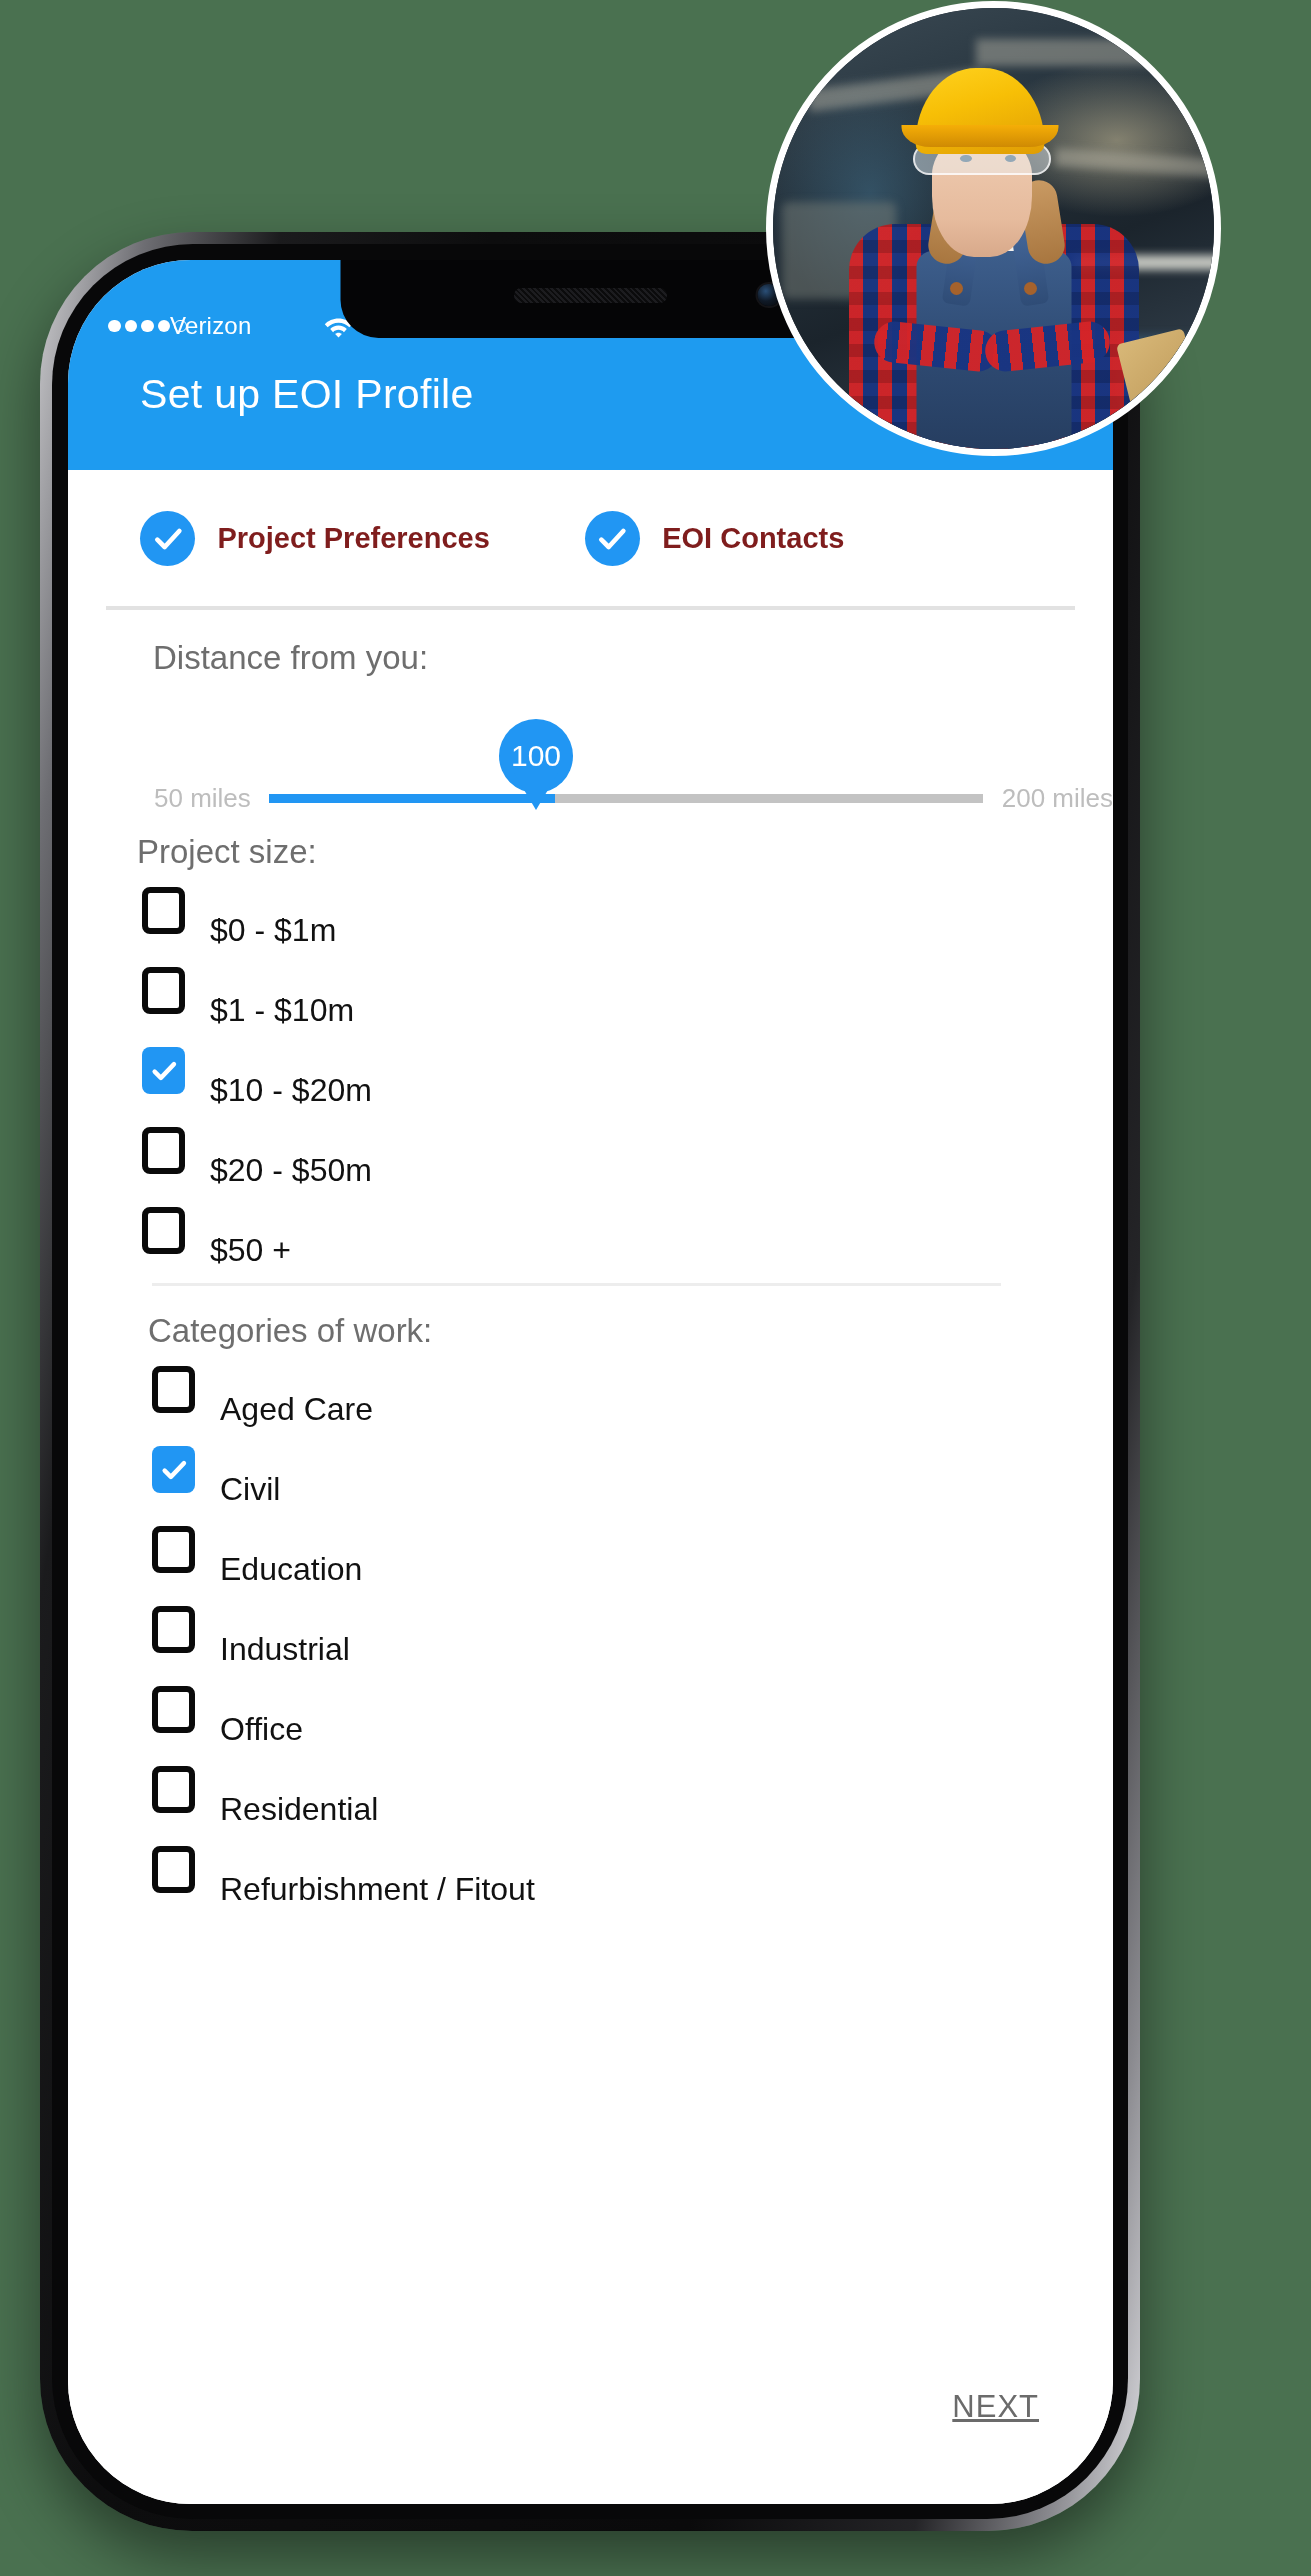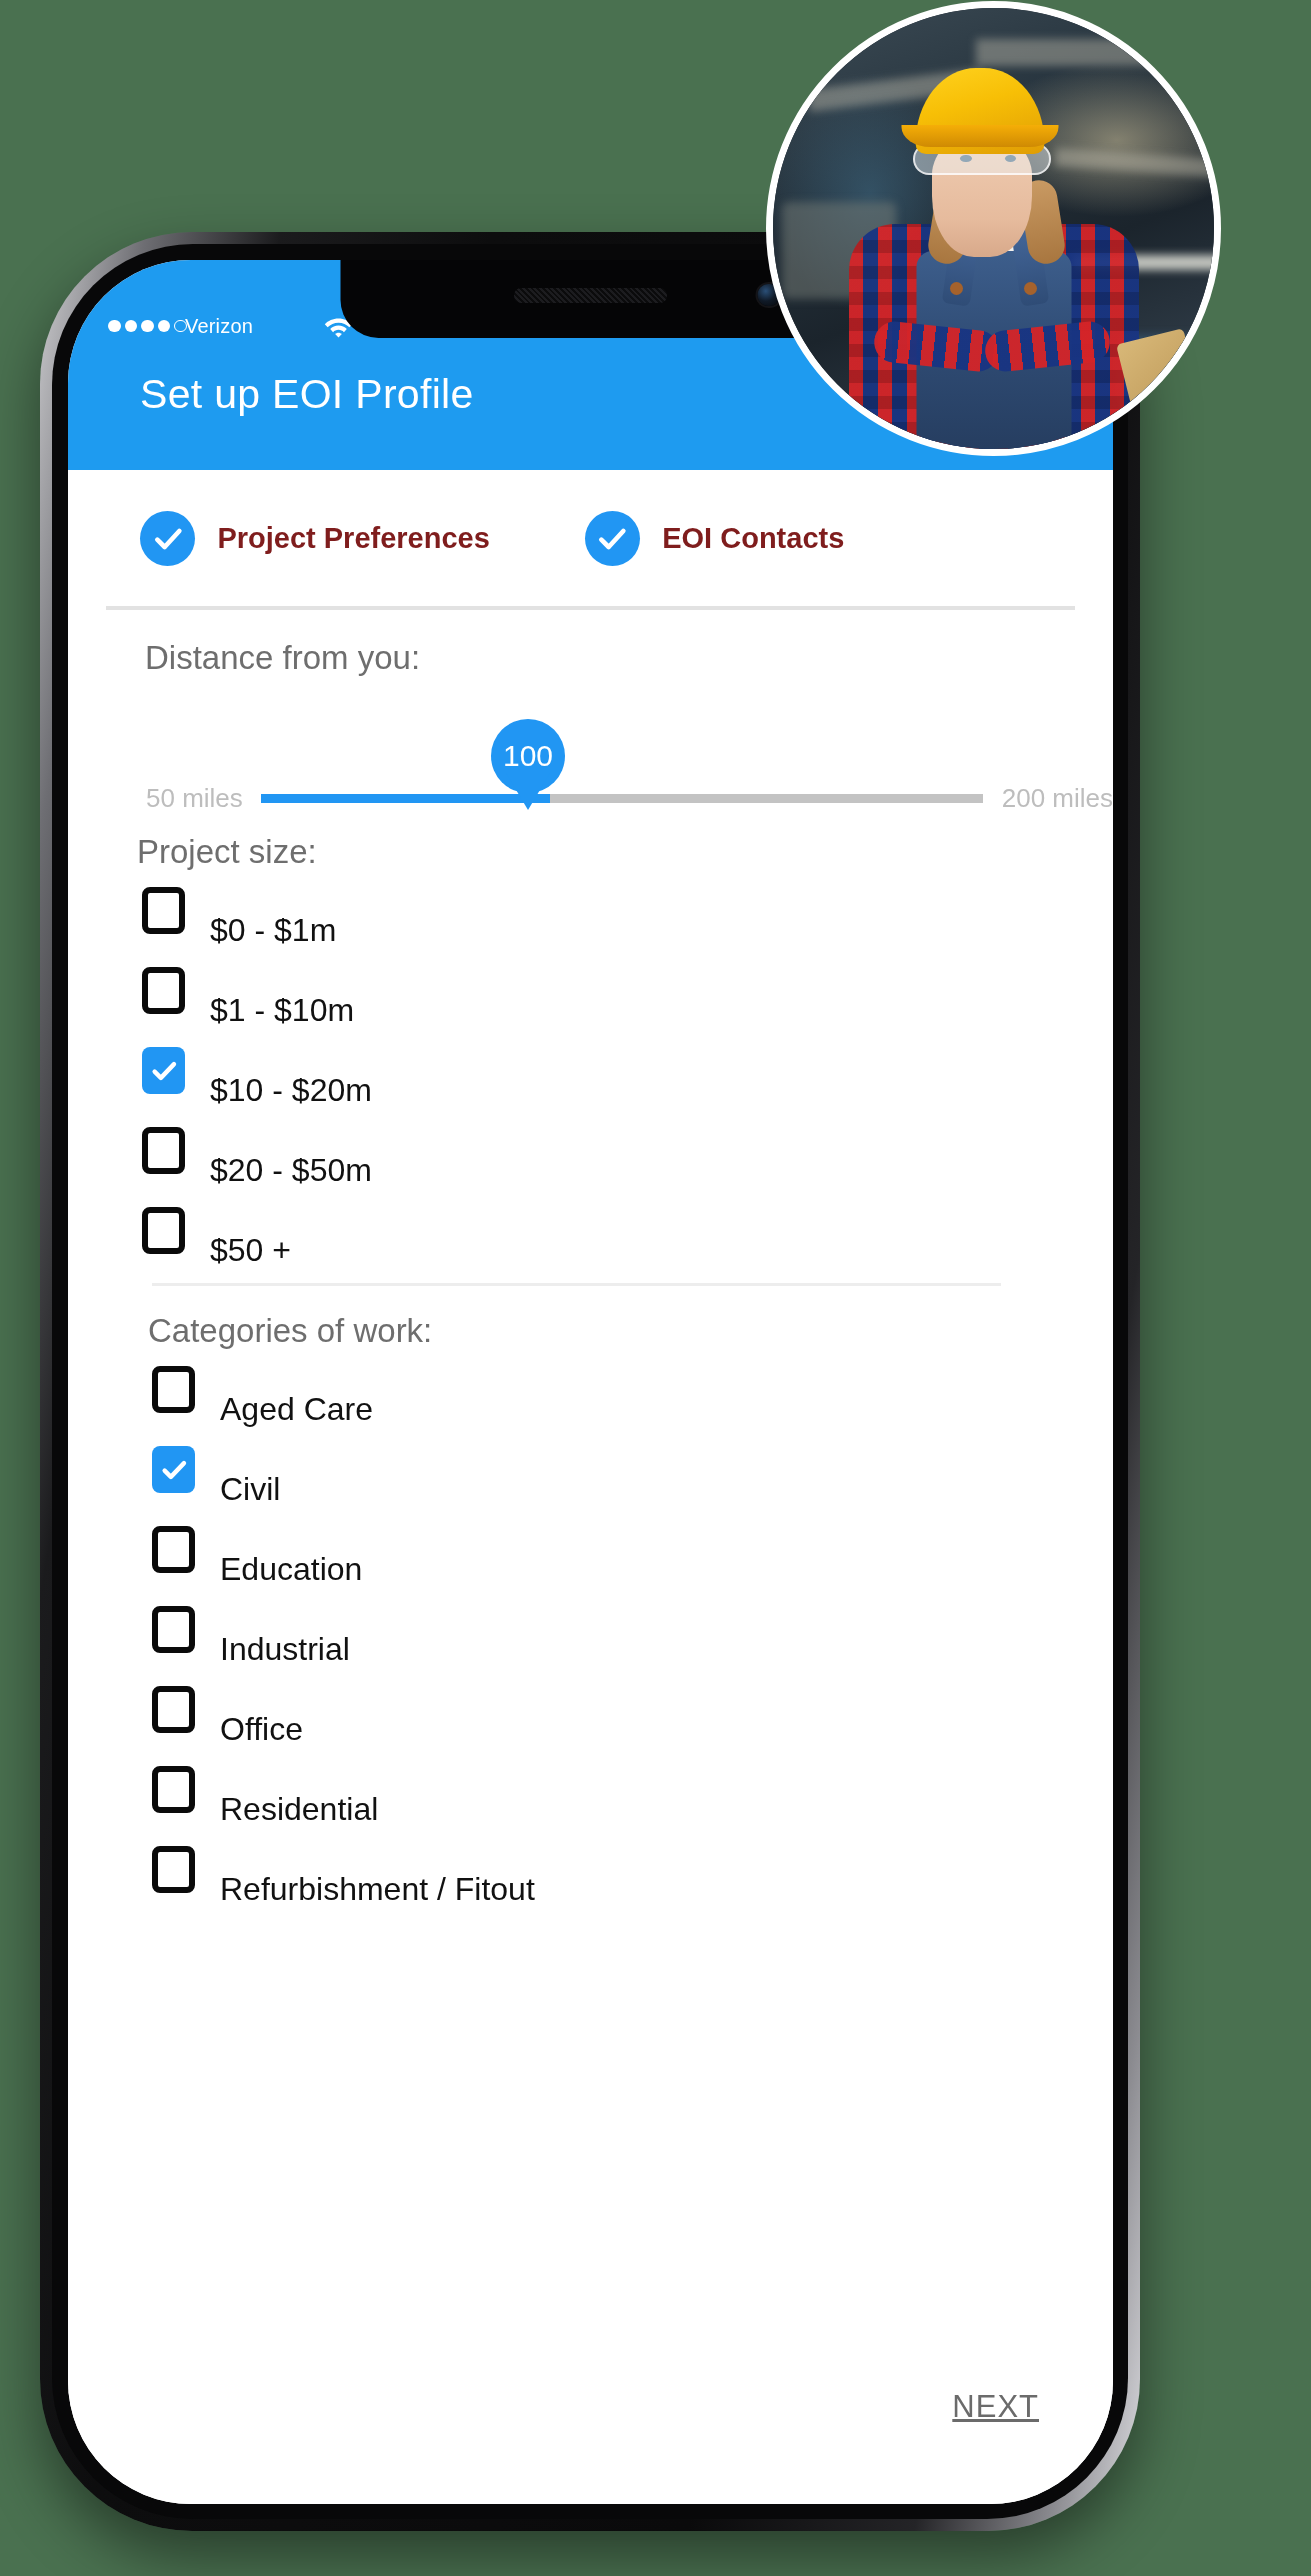--- a/index.html
+++ b/index.html
@@ -104,22 +104,22 @@
     width: 12.5px; height: 12.5px;
     border-radius: 50%;
     background: #ffffff;
   }
   .sig-dot.hollow {
     background: transparent;
     border: 1.6px solid #ffffff;
   }
   #carrier-name {
     position: absolute;
-    left: 117px;
-    font-size: 20px;
+    left: 102px;
+    font-size: 24px;
     letter-spacing: 0.2px;
     white-space: nowrap;
   }
   #wifi-icon {
     position: absolute;
     left: 256px;
     top: 2.6px;
   }
   #status-time {
     position: absolute;
@@ -178,21 +178,21 @@
     color: #7f1d1d;
     white-space: nowrap;
   }
   .hr-divider {
     height: 4px;
     background: #e2e2e2;
     margin: 40px 38px 0 38px;
   }
 
   
-  #distance-section { padding: 29px 0 0 8px; }
+  #distance-section { padding: 29px 0 0 16px; }
   .section-label {
     font-size: 33px;
     color: #6e6e6e;
     font-weight: 400;
   }
   #distance-label { margin-left: 69px; }
 
   #slider-wrap {
     position: relative;
     margin-top: 30px;

